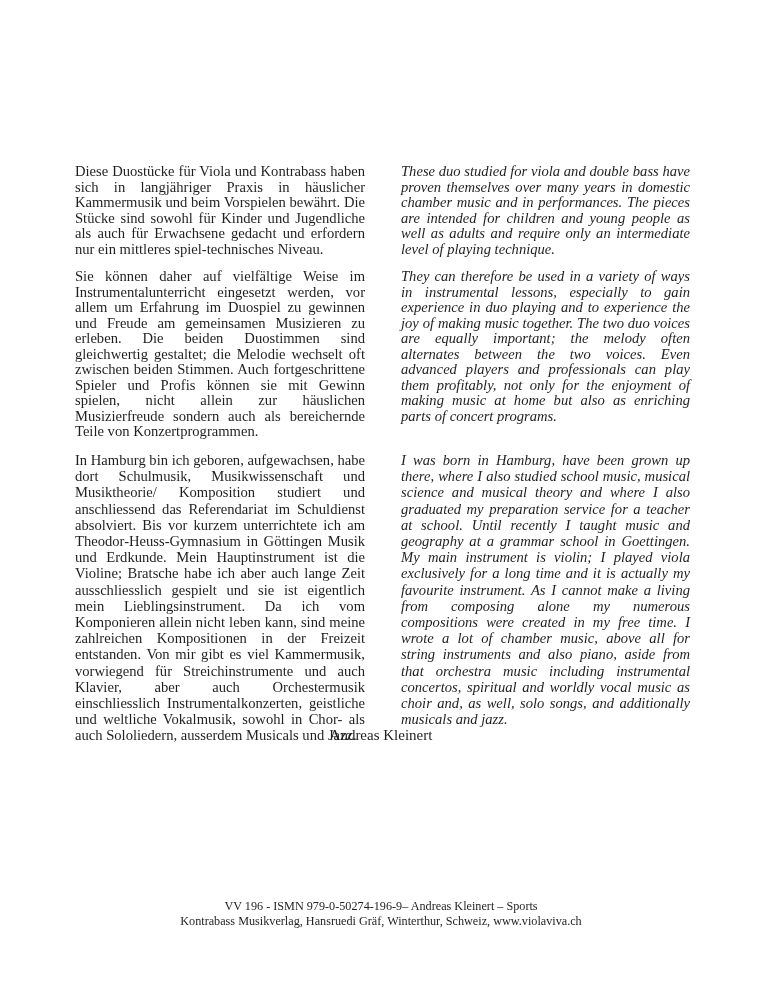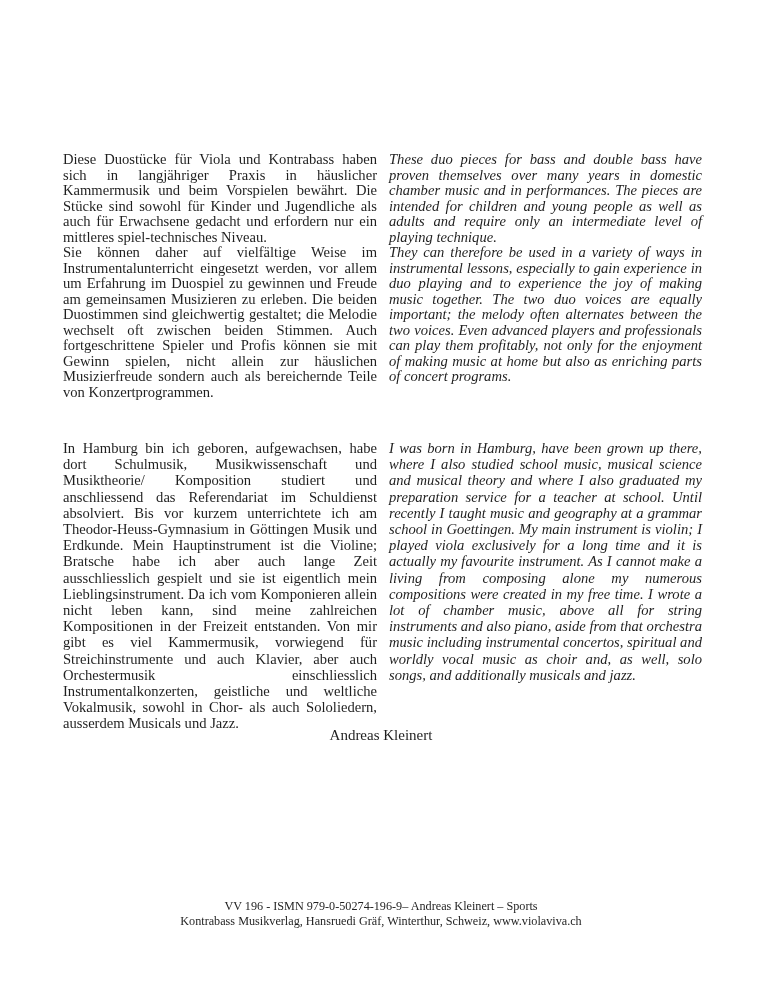--- a/index.html
+++ b/index.html
@@ -14,21 +14,21 @@
     background: #ffffff;
     font-family: "Liberation Serif", "DejaVu Serif", serif;
     color: #1f1f1f;
     overflow: hidden;
   }
   .col {
     position: absolute;
     text-align: justify;
   }
   .col p {
-    margin: 0;
+    margin: 12px;
     padding: 0;
   }
   .de { font-style: normal; }
   .en { font-style: italic; }
 
   .block1 {
     top: 152px;
     font-size: 14.6px;
     line-height: 15.5px;
   }
@@ -63,21 +63,21 @@
 <body>
 
 <div class="page">
 
   <div class="col de block1 col-left" lang="de">
     <p>Diese Duostücke für Viola und Kontrabass haben sich in langjähriger Praxis in häuslicher Kammermusik und beim Vorspielen bewährt. Die Stücke sind sowohl für Kinder und Jugendliche als auch für Erwachsene gedacht und erfordern nur ein mittleres spiel-technisches Niveau.</p>
     <p>Sie können daher auf vielfältige Weise im Instrumentalunterricht eingesetzt werden, vor allem um Erfahrung im Duospiel zu gewinnen und Freude am gemeinsamen Musizieren zu erleben. Die beiden Duostimmen sind gleichwertig gestaltet; die Melodie wechselt oft zwischen beiden Stimmen. Auch fortgeschrittene Spieler und Profis können sie mit Gewinn spielen, nicht allein zur häuslichen Musizierfreude sondern auch als bereichernde Teile von Konzertprogrammen.</p>
   </div>
 
   <div class="col en block1 col-right" lang="en">
-    <p>These duo pieces for bass and double bass have proven themselves over many years in domestic chamber music and in performances. The pieces are intended for children and young people as well as adults and require only an intermediate level of playing technique.</p>
+    <p>These duo studied for viola and double bass have proven themselves over many years in domestic chamber music and in performances. The pieces are intended for children and young people as well as adults and require only an intermediate level of playing technique.</p>
     <p>They can therefore be used in a variety of ways in instrumental lessons, especially to gain experience in duo playing and to experience the joy of making music together. The two duo voices are equally important; the melody often alternates between the two voices. Even advanced players and professionals can play them profitably, not only for the enjoyment of making music at home but also as enriching parts of concert programs.</p>
   </div>
 
   <div class="col de block2 col-left" lang="de">
     <p>In Hamburg bin ich geboren, aufgewachsen, habe dort Schulmusik, Musikwissenschaft und Musiktheorie/ Komposition studiert und anschliessend das Referendariat im Schuldienst absolviert. Bis vor kurzem unterrichtete ich am Theodor-Heuss-Gymnasium in Göttingen Musik und Erdkunde. Mein Hauptinstrument ist die Violine; Bratsche habe ich aber auch lange Zeit ausschliesslich gespielt und sie ist eigentlich mein Lieblingsinstrument. Da ich vom Komponieren allein nicht leben kann, sind meine zahlreichen Kompositionen in der Freizeit entstanden. Von mir gibt es viel Kammermusik, vorwiegend für Streichinstrumente und auch Klavier, aber auch Orchestermusik einschliesslich Instrumentalkonzerten, geistliche und weltliche Vokalmusik, sowohl in Chor- als auch Sololiedern, ausserdem Musicals und Jazz.</p>
   </div>
 
   <div class="col en block2 col-right" lang="en">
     <p>I was born in Hamburg, have been grown up there, where I also studied school music, musical science and musical theory and where I also graduated my preparation service for a teacher at school. Until recently I taught music and geography at a grammar school in Goettingen. My main instrument is violin; I played viola exclusively for a long time and it is actually my favourite instrument. As I cannot make a living from composing alone my numerous compositions were created in my free time. I wrote a lot of chamber music, above all for string instruments and also piano, aside from that orchestra music including instrumental concertos, spiritual and worldly vocal music as choir and, as well, solo songs, and additionally musicals and jazz.</p>
   </div>

